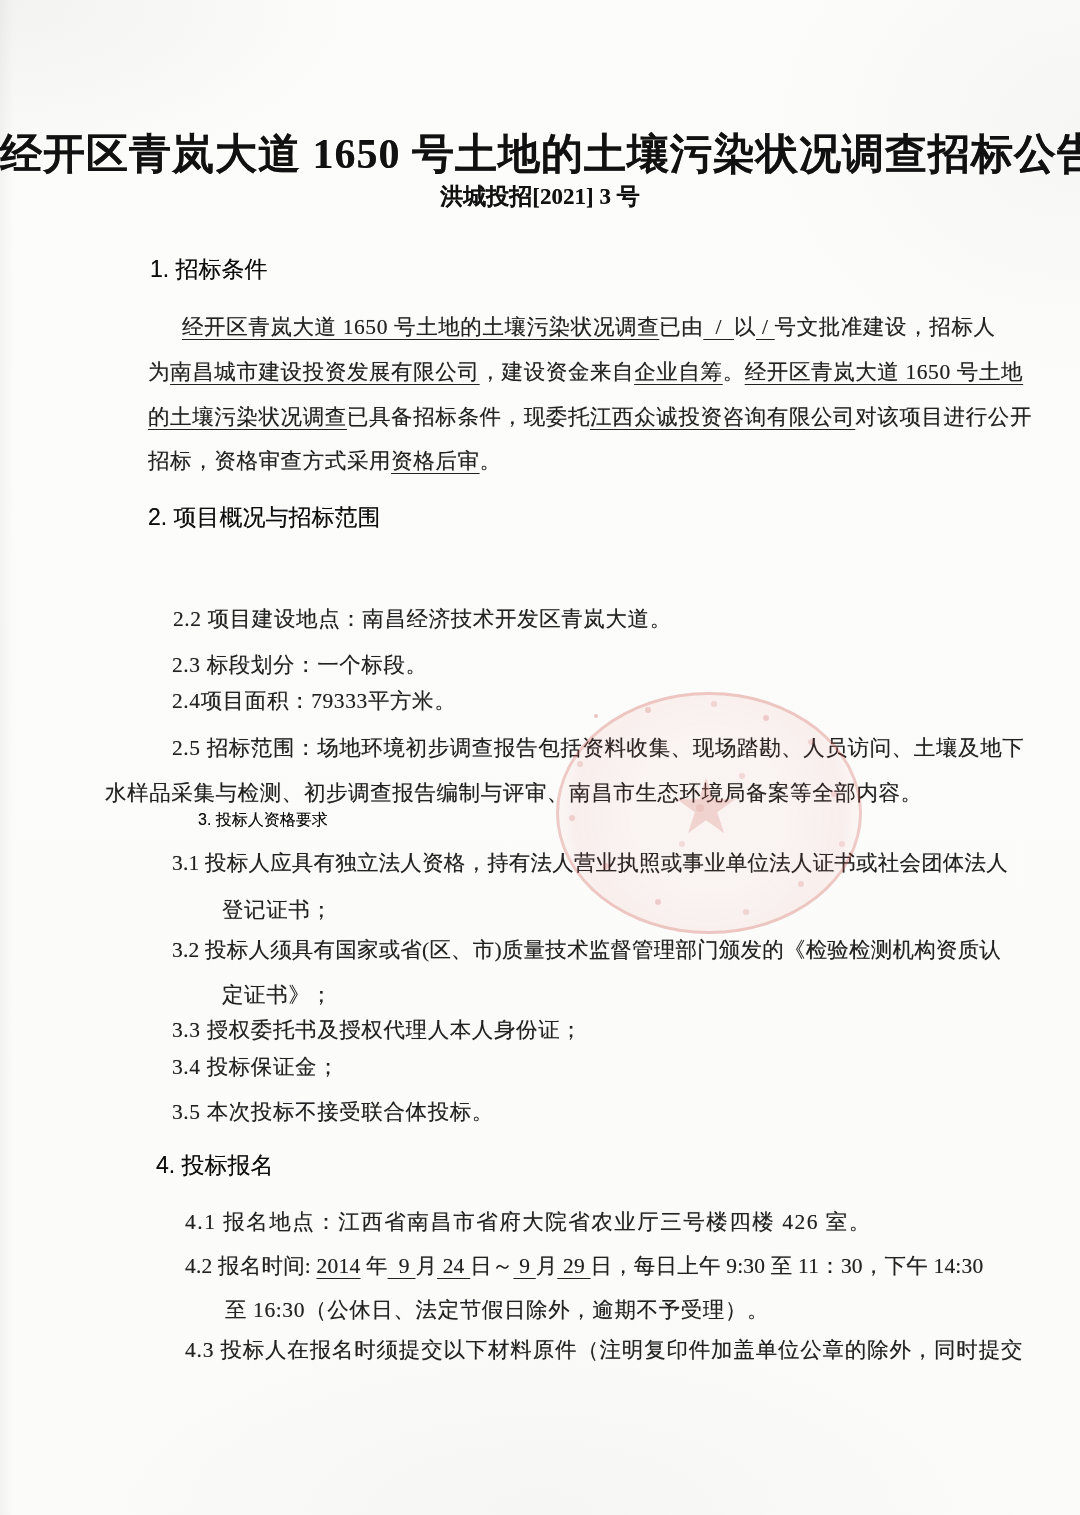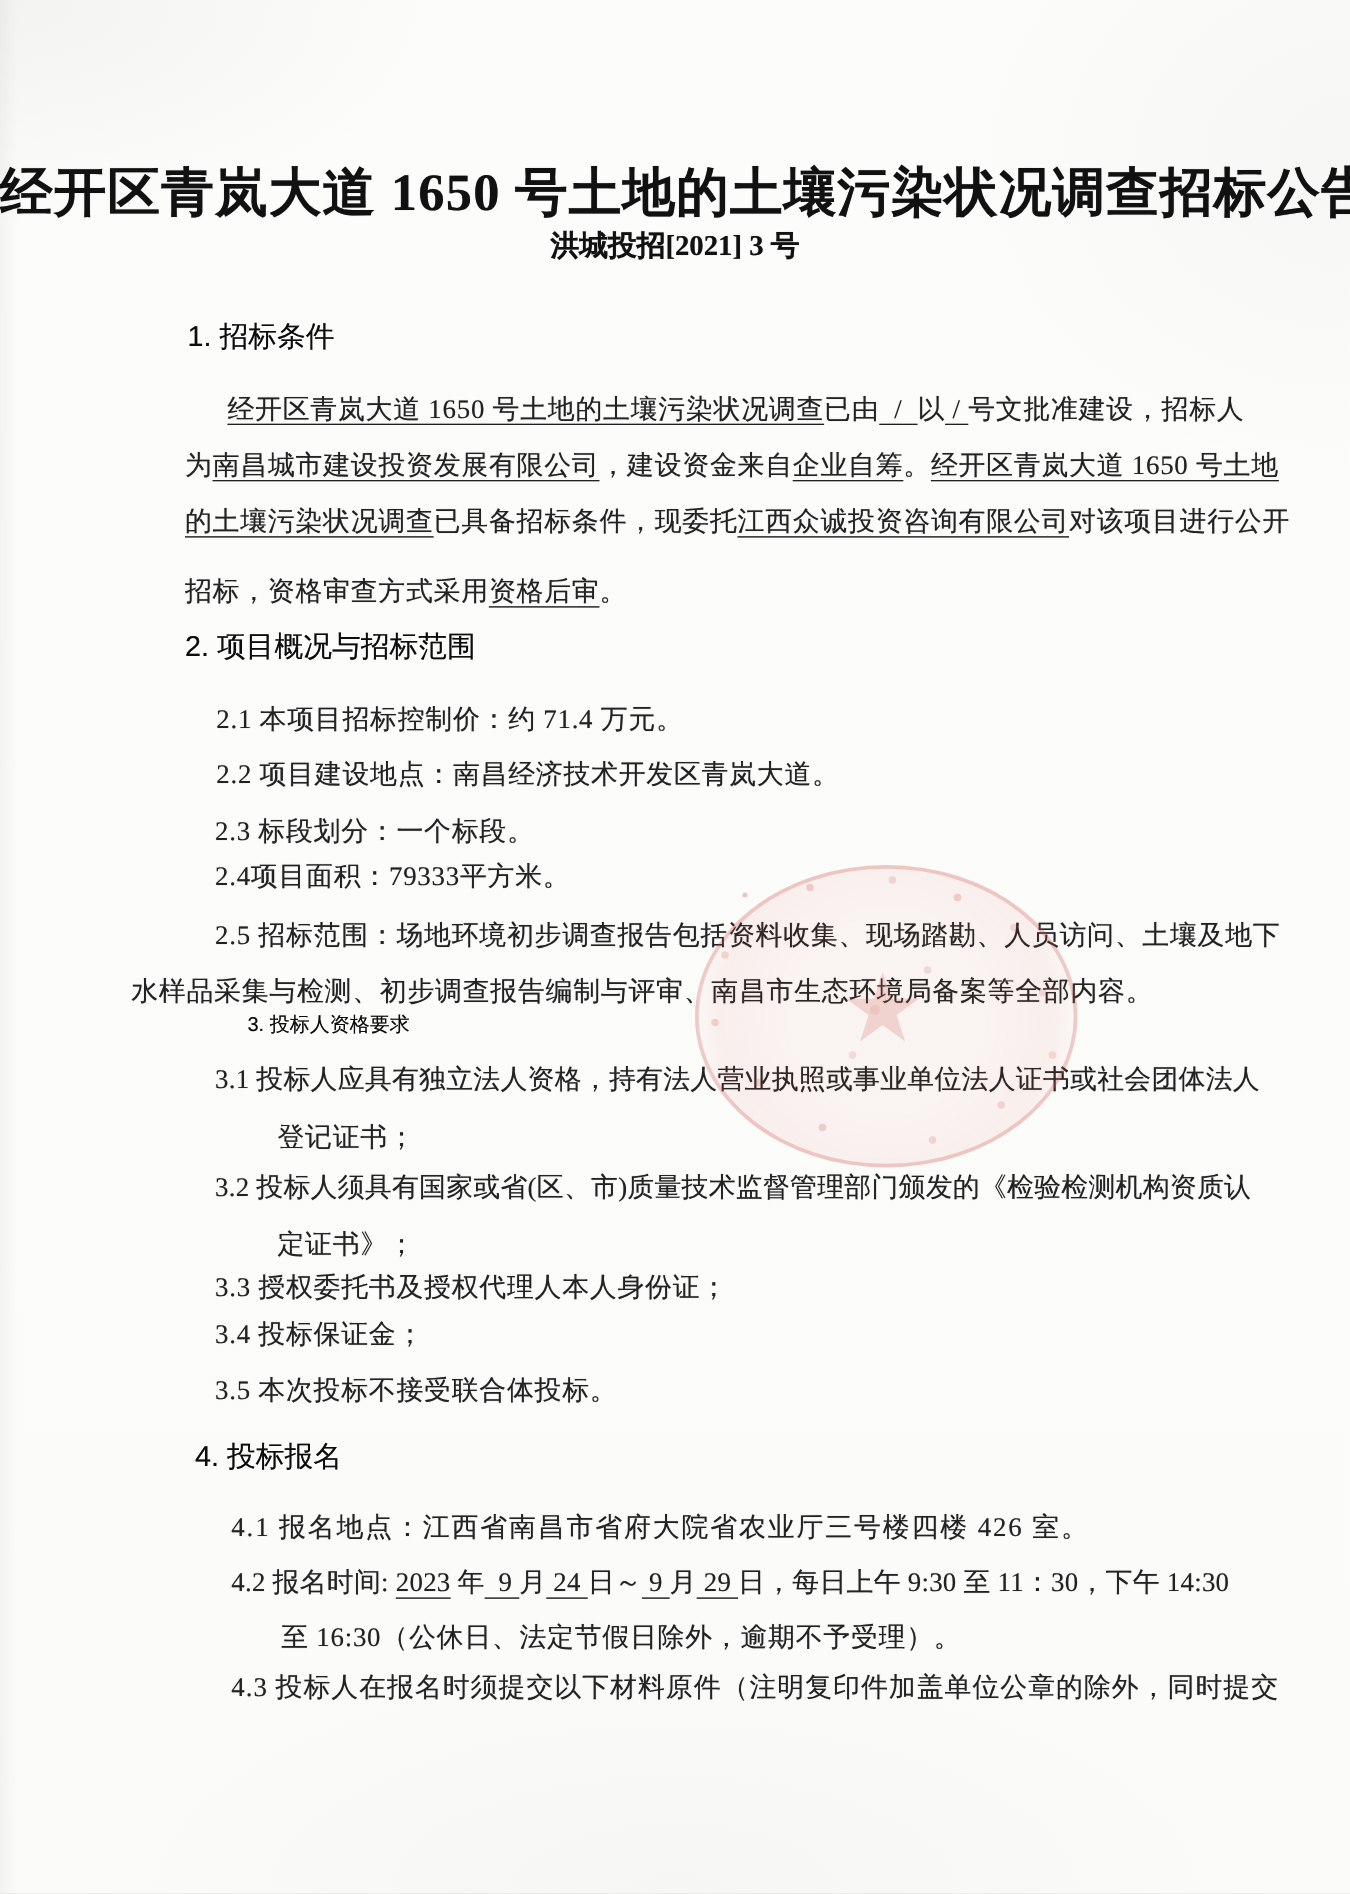--- a/index.html
+++ b/index.html
@@ -51,21 +51,21 @@
     text-decoration:underline;
     text-underline-offset:5px;
     text-decoration-thickness:1.4px;
   }
   .indent{padding-left:34px;}
   
   .s1-h   {left:150px;top:254px;}
   .p1-l1  {left:148px;top:312px;}
   .p1-l2  {left:148px;top:357px;}
   .p1-l3  {left:148px;top:402px;}
-  .p1-l4  {left:148px;top:458px;}
+  .p1-l4  {left:148px;top:446px;}
   .s2-h   {left:148px;top:502px;}
   .i21    {left:173px;top:560px;}
   .i22    {left:173px;top:604px;}
   .i23    {left:172px;top:650px;}
   .i24    {left:172px;top:686px;}
   .i25a   {left:172px;top:733px;}
   .i25b   {left:105px;top:778px;}
   .s3-h   {left:198px;top:810px;font-size:16px;}
   .i31a   {left:172px;top:848px;letter-spacing:0.2px;}
   .i31b   {left:222px;top:895px;}
@@ -127,39 +127,38 @@
   <div class="doc-title">经开区青岚大道 1650 号土地的土壤污染状况调查招标公告</div>
   <div class="doc-no">洪城投招[2021] 3 号</div>
 
   <div class="h s1-h">1.  招标条件</div>
   <div class="ln p1-l1 indent"><span class="u">经开区青岚大道 1650 号土地的土壤污染状况调查</span><span>已由</span><span class="u">&nbsp;&nbsp;/&nbsp;&nbsp;</span><span>以</span><span class="u">&nbsp;/&nbsp;</span><span>号文批准建设，招标人</span></div>
   <div class="ln p1-l2"><span>为</span><span class="u">南昌城市建设投资发展有限公司</span><span>，建设资金来自</span><span class="u">企业自筹</span><span>。</span><span class="u">经开区青岚大道 1650 号土地</span></div>
   <div class="ln p1-l3"><span class="u">的土壤污染状况调查</span><span>已具备招标条件，现委托</span><span class="u">江西众诚投资咨询有限公司</span><span>对该项目进行公开</span></div>
   <div class="ln p1-l4"><span>招标，资格审查方式采用</span><span class="u">资格后审</span><span>。</span></div>
 
   <div class="h s2-h">2.  项目概况与招标范围</div>
-  <div class="ln i21">2.1 本项目招标控制价：约 71.4 万元。</div>
   <div class="ln i22">2.2 项目建设地点：南昌经济技术开发区青岚大道。</div>
   <div class="ln i23">2.3 标段划分：一个标段。</div>
   <div class="ln i24">2.4项目面积：79333平方米。</div>
   <div class="ln i25a">2.5 招标范围：场地环境初步调查报告包括资料收集、现场踏勘、人员访问、土壤及地下</div>
   <div class="ln i25b">水样品采集与检测、初步调查报告编制与评审、南昌市生态环境局备案等全部内容。</div>
 
   <div class="h s3-h">3.  投标人资格要求</div>
   <div class="ln i31a">3.1 投标人应具有独立法人资格，持有法人营业执照或事业单位法人证书或社会团体法人</div>
   <div class="ln i31b">登记证书；</div>
   <div class="ln i32a">3.2 投标人须具有国家或省(区、市)质量技术监督管理部门颁发的《检验检测机构资质认</div>
   <div class="ln i32b">定证书》；</div>
   <div class="ln i33">3.3  授权委托书及授权代理人本人身份证；</div>
   <div class="ln i34">3.4  投标保证金；</div>
   <div class="ln i35">3.5  本次投标不接受联合体投标。</div>
 
   <div class="h s4-h">4.  投标报名</div>
   <div class="ln i41">4.1  报名地点：江西省南昌市省府大院省农业厅三号楼四楼 426 室。</div>
-  <div class="ln i42a"><span>4.2  报名时间: </span><span class="u">2023</span><span> 年</span><span class="u">&nbsp;&nbsp;9&nbsp;</span><span>月</span><span class="u">&nbsp;24&nbsp;</span><span>日～</span><span class="u">&nbsp;9&nbsp;</span><span>月</span><span class="u">&nbsp;29&nbsp;</span><span>日，每日上午 9:30 至 11：30，下午 14:30</span></div>
+  <div class="ln i42a"><span>4.2  报名时间: </span><span class="u">2014</span><span> 年</span><span class="u">&nbsp;&nbsp;9&nbsp;</span><span>月</span><span class="u">&nbsp;24&nbsp;</span><span>日～</span><span class="u">&nbsp;9&nbsp;</span><span>月</span><span class="u">&nbsp;29&nbsp;</span><span>日，每日上午 9:30 至 11：30，下午 14:30</span></div>
   <div class="ln i42b">至 16:30（公休日、法定节假日除外，逾期不予受理）。</div>
   <div class="ln i43">4.3  投标人在报名时须提交以下材料原件（注明复印件加盖单位公章的除外，同时提交</div>
 
   <div class="seal">
     <div class="seal-ring"></div>
     <div class="seal-star">★</div>
     <div class="seal-speckles"></div>
   </div>
 
 </div>

